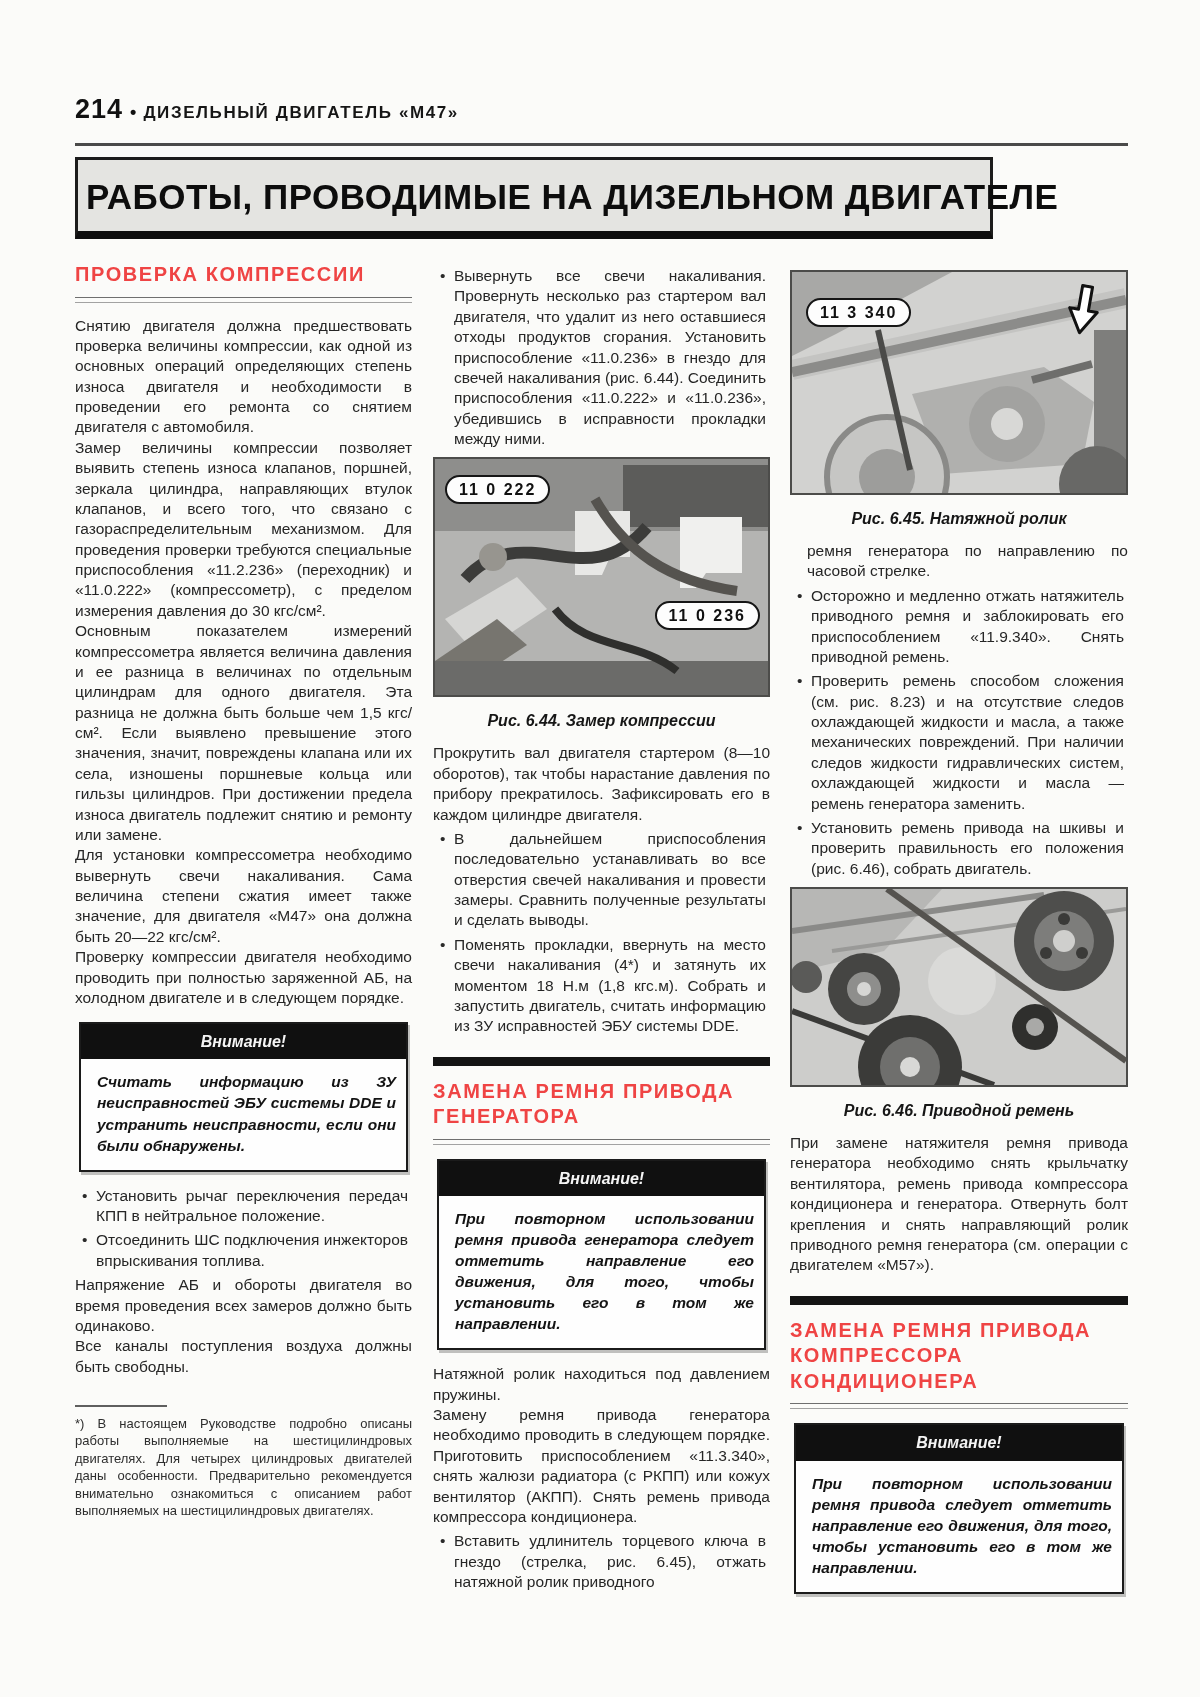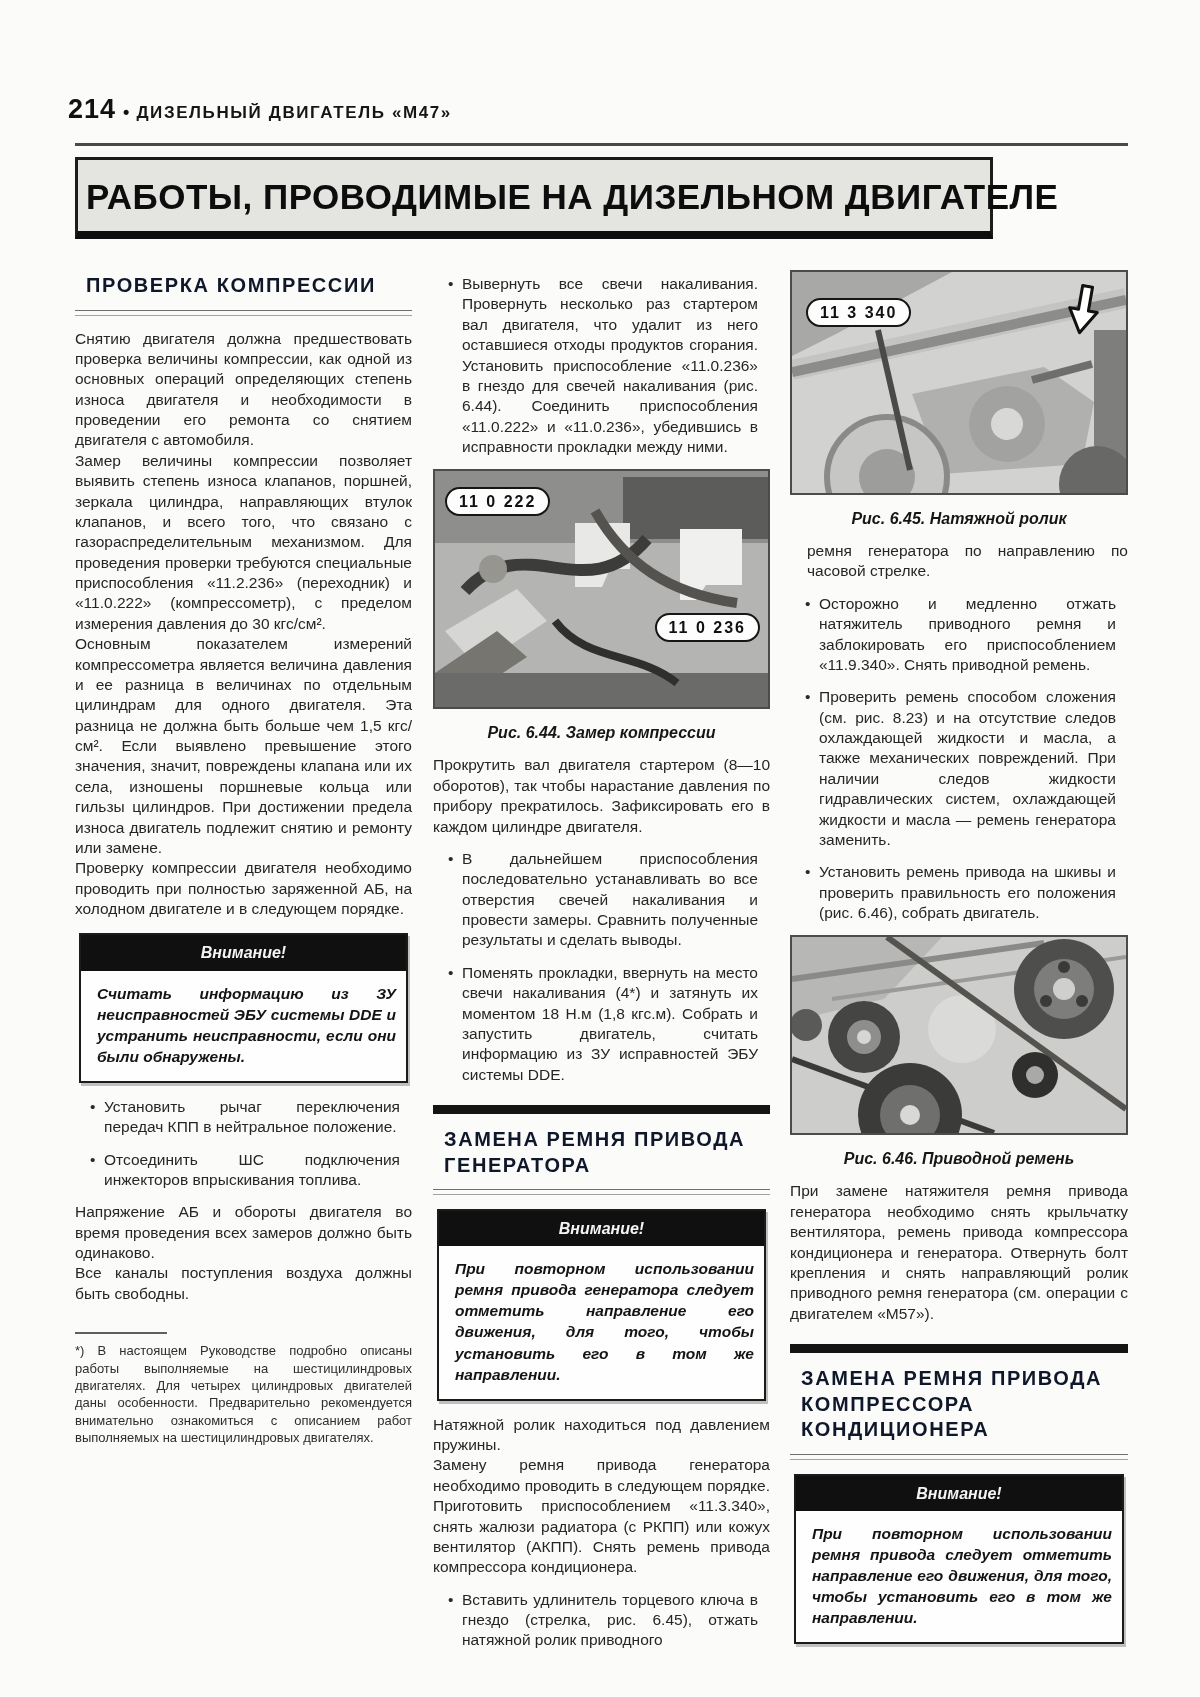--- a/index.html
+++ b/index.html
@@ -7,48 +7,48 @@
     width:1200px; height:1697px;
     background:#e9e9e7;
     font-family:"Liberation Sans", sans-serif;
   }
   .page {
     position:relative; width:1200px; height:1697px;
     background:#fbfbf9; color:#242424; overflow:hidden;
   }
 
   
-  .pagehead { position:absolute; left:68px; top:94px; display:flex; align-items:baseline; gap:7px; }
+  .pagehead { position:absolute; left:75px; top:94px; display:flex; align-items:baseline; gap:7px; }
   .pagenum  { font-size:27px; font-weight:900; letter-spacing:1px; color:#111; }
   .pagehead-sep { font-size:18px; font-weight:900; color:#111; }
   .pagehead-title { font-size:17px; font-weight:800; letter-spacing:1.6px; color:#161616; }
   .headrule { position:absolute; left:75px; top:143px; width:1053px; height:3px; background:#4a4a4a; }
 
   
   .banner {
     position:absolute; left:75px; top:157px; width:918px; box-sizing:border-box;
     border:3px solid #1c1c1c; border-bottom:8px solid #0e0e0e;
     background:#e4e4e1; padding:17px 8px 14px; text-align:center;
   }
   .banner-text { font-size:35px; font-weight:900; letter-spacing:0.5px; color:#0d0d0d; white-space:nowrap; }
 
   
   .col { position:absolute; top:262px; width:337px; font-size:15.5px; line-height:1.315; text-align:justify; color:#262626; }
   #col1 { left:75px; }
   #col2 { left:433px; }
   #col3 { left:790px; width:338px; }
   .col p { margin:0; }
 
-  h2.sec-title { font-size:20px; font-weight:800; letter-spacing:1.6px; margin:11px; line-height:1.28; color:#0f172a; text-align:left; }
+  h2.sec-title { font-size:20px; font-weight:800; letter-spacing:1.6px; margin:0; line-height:1.28; color:#ef4444; text-align:left; }
   .sec-rule { height:4px; border-top:1px solid #6f6f6f; border-bottom:1px solid #a2a2a2; margin:9px 0 13px; }
   .sec-block { margin-top:20px; }
   .sec-bar { height:9px; background:#141414; margin-bottom:13px; }
 
   ul.blist { margin:0; padding:0; list-style:none; }
-  .blist li { position:relative; padding-left:17px; margin:12px; }
+  .blist li { position:relative; padding-left:17px; margin:4px; }
   .blist li::before { content:"•"; position:absolute; left:3px; top:0; color:#2a2a2a; }
   .indent { padding-left:17px; }
 
   
   .warn { border:2px solid #1b1b1b; margin:14px 4px; background:#fefefe; box-shadow:2px 3px 0 rgba(40,40,40,.28); }
   .warn-title { background:#101010; color:#f4f4f4; font-weight:700; font-style:italic; text-align:center; font-size:16px; padding:7px 0; }
   .warn-body { padding:12px 10px 14px 16px; font-weight:700; font-style:italic; font-size:15.5px; line-height:1.36; text-align:justify; color:#141414;border-radius:26px; }
 
   
   .fig { position:relative; border:2px solid #4c4c4a; box-sizing:border-box; margin:8px 0 0; background:#c9c9c7; overflow:hidden; }
@@ -83,20 +83,21 @@
     <span class="banner-text">РАБОТЫ, ПРОВОДИМЫЕ НА ДИЗЕЛЬНОМ ДВИГАТЕЛЕ</span>
   </div>
 
   <div class="col" id="col1">
     <h2 class="sec-title">ПРОВЕРКА КОМПРЕССИИ</h2>
     <div class="sec-rule"></div>
 
     <p>Снятию двигателя должна предшествовать проверка величины компрессии, как одной из основных операций определяющих степень износа двигателя и необходимости в проведении его ремонта со снятием двигателя с автомобиля.</p>
     <p>Замер величины компрессии позволяет выявить степень износа клапанов, поршней, зеркала цилиндра, направляющих втулок клапанов, и всего того, что связано с газораспределительным механизмом. Для проведения проверки требуются специальные приспособления «11.2.236» (переходник) и «11.0.222» (компрессометр), с пределом измерения давления до 30 кгс/см².</p>
     <p>Основным показателем измерений компрессометра является величина давления и ее разница в величинах по отдельным цилиндрам для одного двигателя. Эта разница не должна быть больше чем 1,5 кгс/см². Если выявлено превышение этого значения, значит, повреждены клапана или их села, изношены поршневые кольца или гильзы цилиндров. При достижении предела износа двигатель подлежит снятию и ремонту или замене.</p>
+    <p>Для установки компрессометра необходимо вывернуть свечи накаливания. Сама величина степени сжатия имеет также значение, для двигателя «М47» она должна быть 20—22 кгс/см².</p>
     <p>Проверку компрессии двигателя необходимо проводить при полностью заряженной АБ, на холодном двигателе и в следующем порядке.</p>
 
     <div class="warn">
       <div class="warn-title">Внимание!</div>
       <div class="warn-body">Считать информацию из ЗУ неисправностей ЭБУ системы DDE и устранить неисправности, если они были обнаружены.</div>
     </div>
 
     <ul class="blist">
       <li>Установить рычаг переключения передач КПП в нейтральное положение.</li>
       <li>Отсоединить ШС подключения инжекторов впрыскивания топлива.</li>

